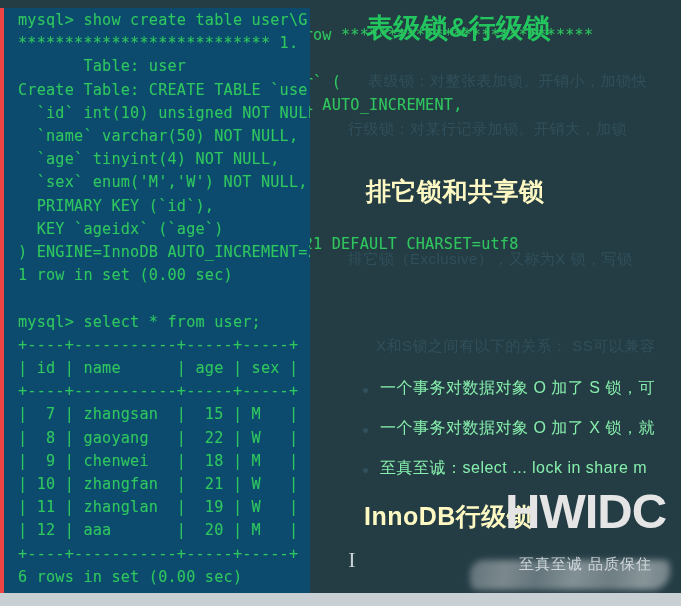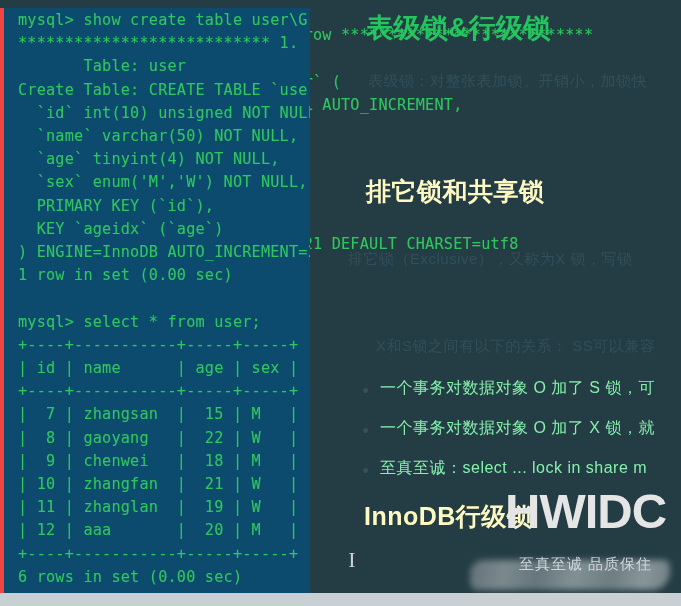--- a/index.html
+++ b/index.html
@@ -114,20 +114,21 @@
 </style>
 </head>
 <body>
 
 <div id="page">
 
   <div class="art h" style="left:366px;top:10px;">表级锁&amp;行级锁</div>
 
   <div class="art p" style="left:348px;top:72px;margin-left:20px;">表级锁：对整张表加锁。开销小，加锁快</div>
 
+  <div class="art p" style="left:348px;top:120px;">行级锁：对某行记录加锁。开销大，加锁</div>
 
   <div class="art h2" style="left:350px;top:175px;">排它锁和共享锁</div>
 
   <div class="art p" style="left:348px;top:250px;">排它锁（Exclusive），又称为X 锁，写锁</div>
 
 
   <div class="art p" style="left:348px;top:337px;margin-left:28px;">X和S锁之间有以下的关系：  SS可以兼容</div>
 
   <span class="bullet" style="left:363px;top:388px;"></span>
   <div class="art li" style="left:380px;top:378px;">一个事务对数据对象 O 加了 S 锁，可</div>

